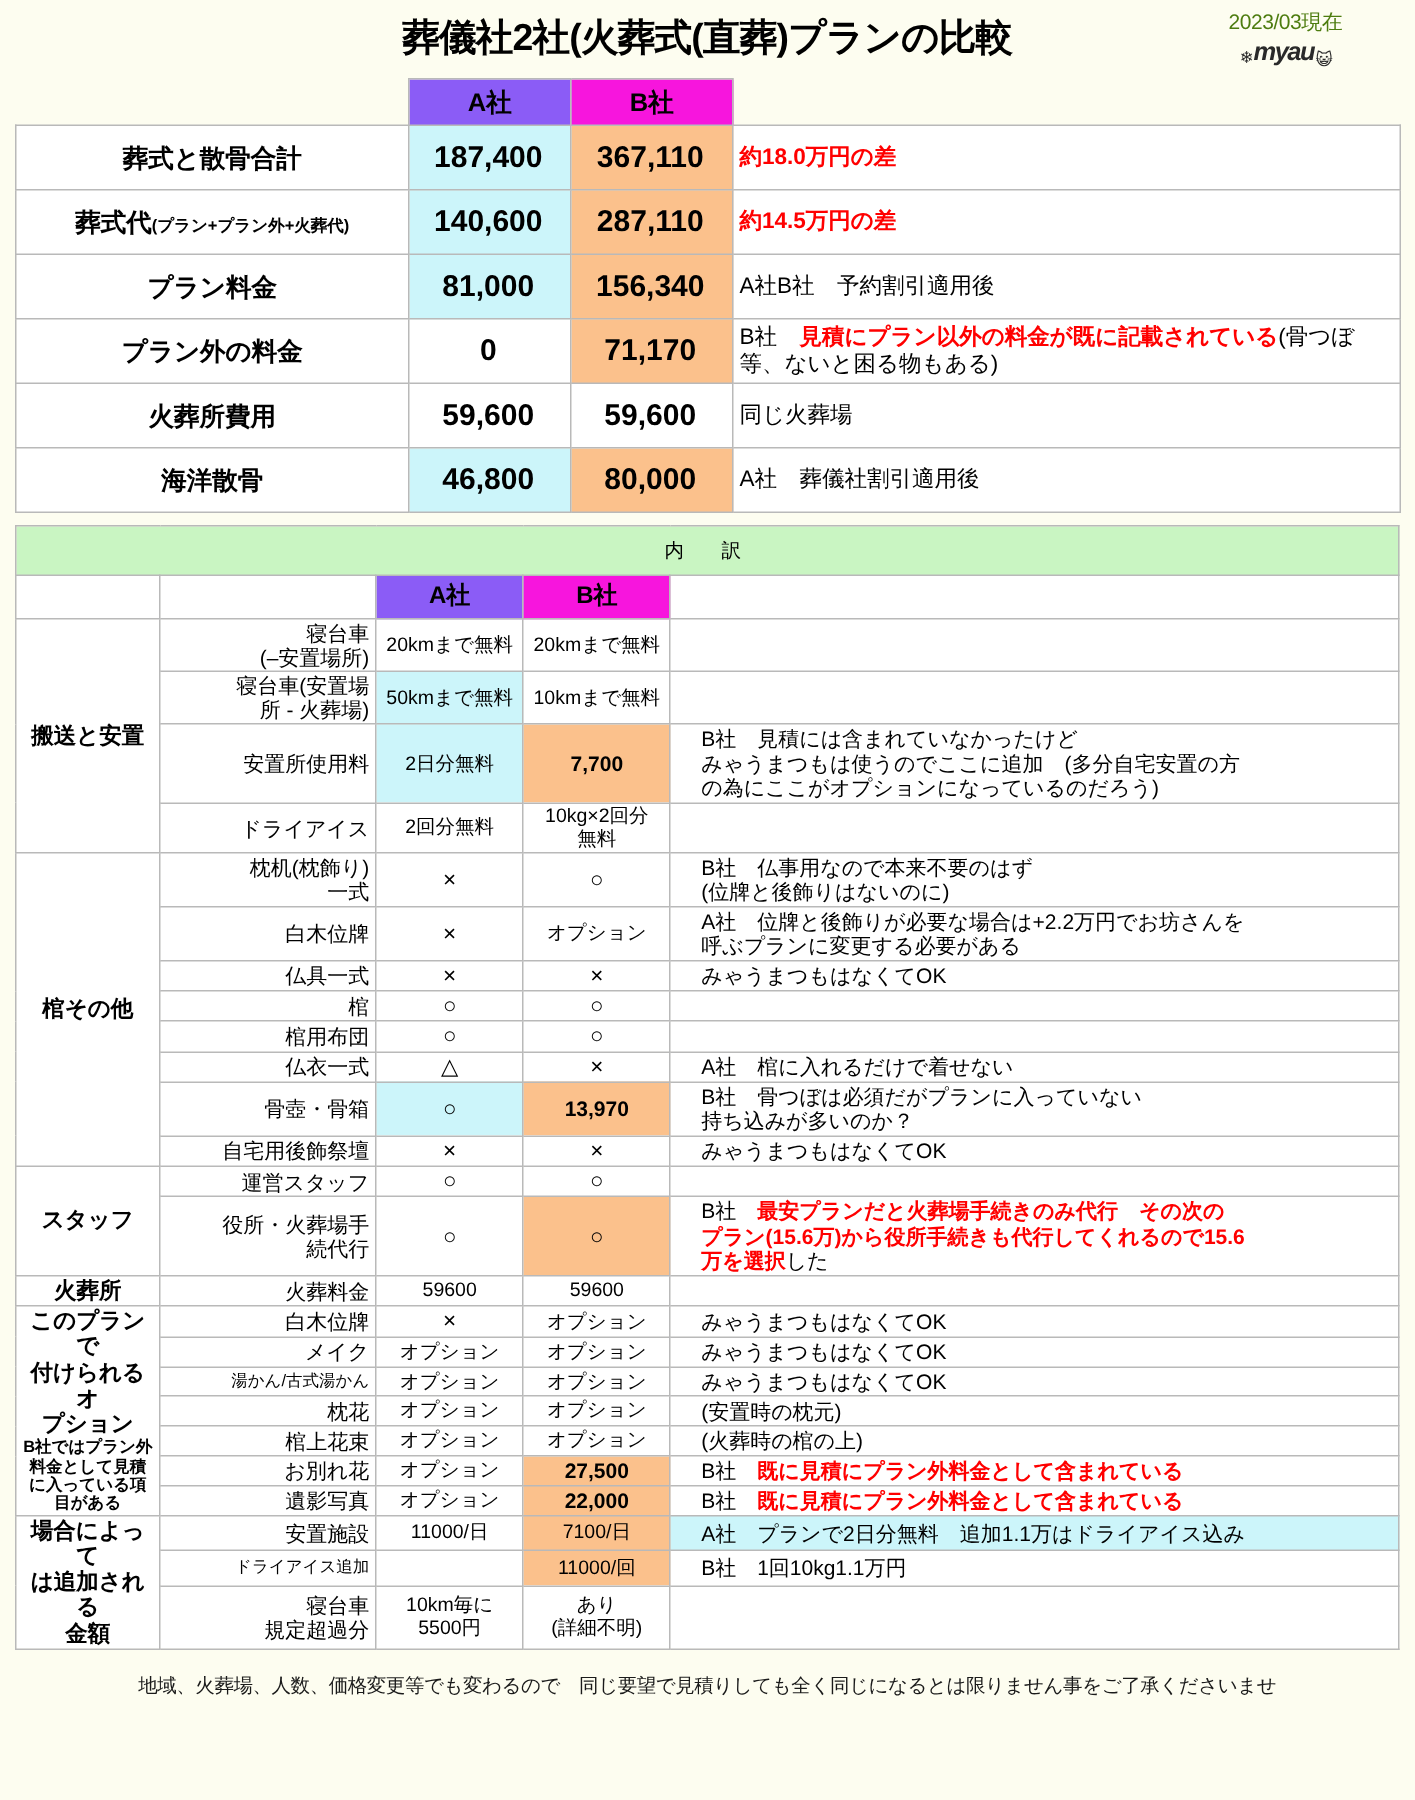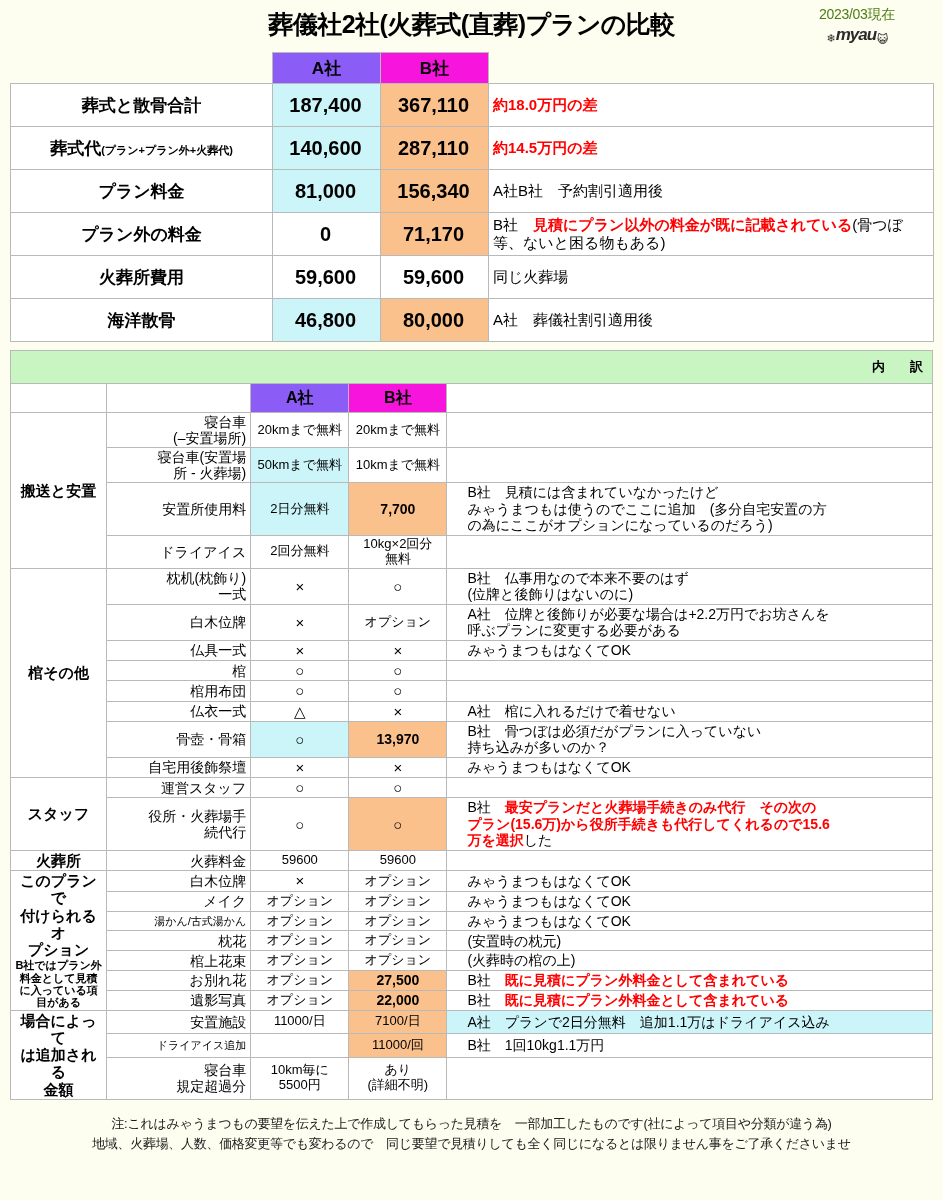--- a/index.html
+++ b/index.html
@@ -126,23 +126,23 @@
   .t2-wrap { padding: 8px 10px 0 10px; }
   .t2 { width: 923px; }
   .t2 .c-sec  { width: 96px; }
   .t2 .c-item { width: 144px; }
   .t2 .c-a    { width: 98px; }
   .t2 .c-b    { width: 98px; }
   .t2 .c-note { width: 485px; }
 
   .band-uchiwake {
     background: #c9f5c2;
-    text-align: right;
+    text-align: center;
     font-size: 22px;
-    font-weight: bold;
+    font-weight: normal;
     letter-spacing: 6px;
     height: 30px;
     border: 1px solid #b9b9b9;
   }
   .t2 td {
     font-size: 13px;
     line-height: 1.15;
   }
   .t2 td.sec {
     text-align: center;
@@ -436,15 +436,14 @@
           <td class="item">寝台車<br>規定超過分</td>
           <td class="val bg-white">10km毎に<br>5500円</td>
           <td class="val bg-white">あり<br>(詳細不明)</td>
           <td class="note"></td>
         </tr>
       </tbody>
   </table>
 </div>
 
 <div class="footnote">
-  <div>注:これはみゃうまつもの要望を伝えた上で作成してもらった見積を　一部加工したものです(社によって項目や分類が違う為)</div>
   <div>地域、火葬場、人数、価格変更等でも変わるので　同じ要望で見積りしても全く同じになるとは限りません事をご了承くださいませ</div>
 </div>
 
 </body></html>

